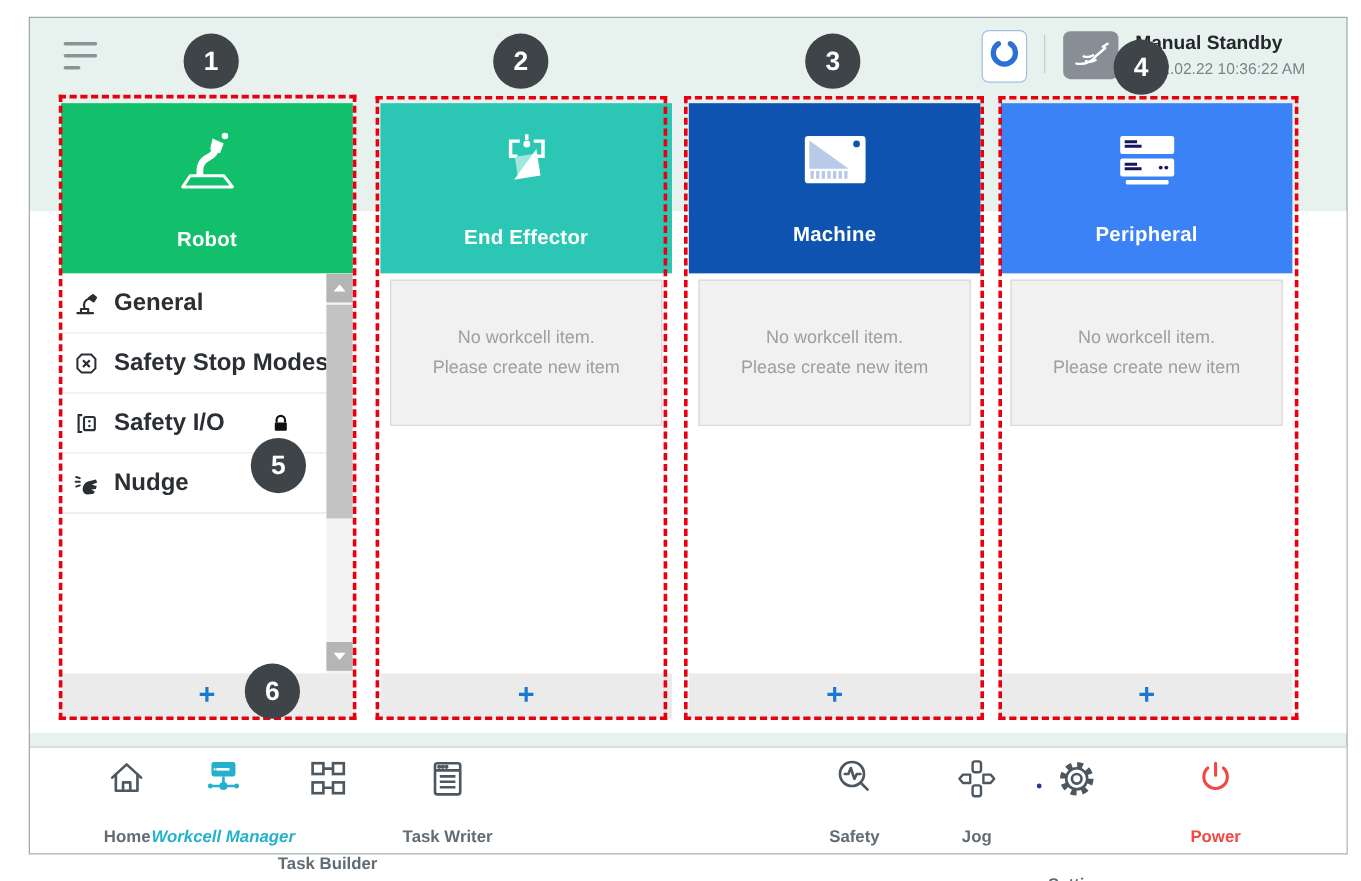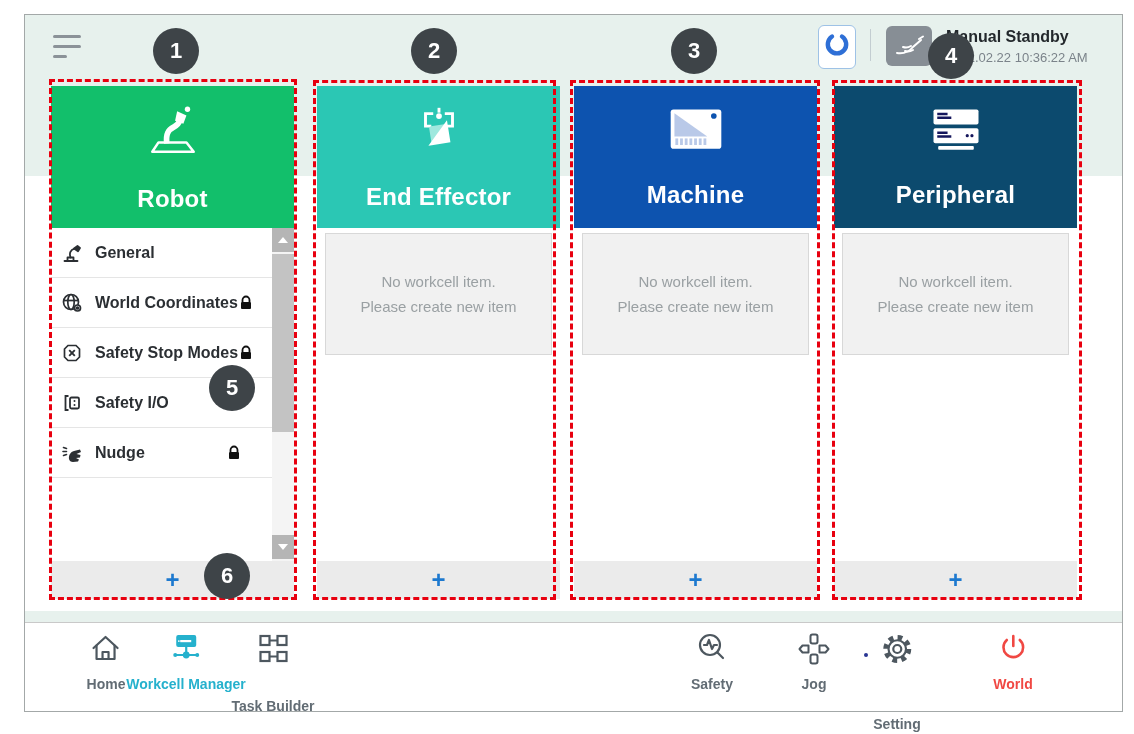--- a/index.html
+++ b/index.html
@@ -18,49 +18,49 @@
   .tb-sep{position:absolute;left:845px;top:14px;width:1px;height:32px;background:#c3cdd1;}
   .btn-hand{left:861px;top:11px;width:46px;height:40px;background:#878e95;border:none;}
   .status-block{position:absolute;left:921px;top:13px;width:172px;}
   .status-title{font-size:16px;font-weight:bold;color:#23282c;}
   .status-time{font-size:13px;color:#7b838a;margin-top:4px;white-space:nowrap;}
 
   
   .col{position:absolute;top:71px;width:243px;height:513px;}
   .col-robot{left:26px;}  .col-ee{left:292px;}  .col-machine{left:549px;}  .col-periph{left:809px;}
   .col-header{height:142px;display:flex;flex-direction:column;align-items:center;justify-content:center;}
-  .col-title{color:#fff;font-size:24px;font-weight:bold;margin-top:22px;letter-spacing:.2px;}
+  .col-title{color:#fff;font-size:17px;font-weight:bold;margin-top:22px;letter-spacing:.2px;}
   .col-body{position:relative;background:#fff;height:333px;overflow:hidden;}
   .col-footer{height:38px;background:#ebebeb;display:flex;align-items:center;justify-content:center;cursor:pointer;}
   .plus{color:#1d79cf;font-size:24px;font-weight:bold;line-height:1;}
 
   
   .row{height:50px;box-sizing:border-box;display:flex;align-items:center;
     padding:0 30px 0 10px;border-bottom:1px solid #e5e5e5;background:#fff;margin-right:22px;cursor:pointer;}
   .row .ric{width:26px;height:22px;flex:0 0 26px;display:flex;align-items:center;}
-  .row .rlabel{font-size:16px;font-weight:bold;color:#2b2f33;margin-left:8px;white-space:nowrap;}
+  .row .rlabel{font-size:20px;font-weight:bold;color:#2b2f33;margin-left:8px;white-space:nowrap;}
   .row .lock{margin-left:auto;display:flex;}
   
   .sbar{position:absolute;right:0;top:0;width:22px;height:333px;background:#f4f4f4;}
   .sbtn{position:absolute;left:0;width:22px;height:24px;background:#b5b5b5;display:flex;align-items:center;justify-content:center;cursor:pointer;}
   .sbtn.up{top:0;} .sbtn.down{bottom:2px;}
   .tri-up{width:0;height:0;border-left:5px solid transparent;border-right:5px solid transparent;border-bottom:6px solid #fff;}
   .tri-down{width:0;height:0;border-left:5px solid transparent;border-right:5px solid transparent;border-top:6px solid #fff;}
   .sthumb{position:absolute;left:0;top:26px;width:22px;height:178px;background:#c3c3c3;cursor:grab;}
 
   
   .empty-box{margin:5px 8px;height:120px;background:#f1f1f1;border:1px solid #d8d8d8;
     display:flex;flex-direction:column;align-items:center;justify-content:center;}
   .empty-box div{color:#9aa0a3;font-size:15px;line-height:1.7;}
 
   
   .nav{position:absolute;left:0;bottom:0;width:100%;height:88px;background:#fff;border-top:1px solid #c9c9c9;}
   .nav-item{position:absolute;top:8px;display:flex;flex-direction:column;align-items:center;cursor:pointer;}
-  .nav-label{font-size:14px;font-weight:bold;color:#626c74;margin-top:5px;white-space:nowrap;}
-  .nav-item.active .nav-label{color:#25b1cd;}
+  .nav-label{font-size:14px;font-weight:bold;color:#626c74;margin-top:17px;white-space:nowrap;}
+  .nav-item.active .nav-label{color:#25b1cd;font-style:italic;}
   .nav-item.power .nav-label{color:#f04843;}
   .nav-dot{position:absolute;left:839px;top:30px;width:4px;height:4px;border-radius:50%;background:#283593;}
 
   
   .overlay{position:absolute;border:3px dashed #e8000f;pointer-events:none;box-sizing:border-box;}
   .ov1{left:24px;top:64px;width:248px;height:521px;}
   .ov2{left:288px;top:65px;width:243px;height:520px;}
   .ov3{left:545px;top:65px;width:250px;height:520px;}
   .ov4{left:807px;top:65px;width:250px;height:520px;}
   .acircle{position:absolute;width:46px;height:46px;border-radius:50%;background:#3e4448;
@@ -123,38 +123,20 @@
           <svg width="22" height="22" viewBox="0 0 22 22" fill="none" stroke="#2b2f33" stroke-width="1.8" stroke-linecap="round" stroke-linejoin="round">
             <path d="M3.5 19 h13"></path>
               <path d="M6.5 19 v-3.5 h6 v3.5"></path>
             <path d="M9.5 15.5 c-1.5 -4.5 0 -7.5 4 -8.8"></path>
             <path d="M13 6.5 l3.5 -2.5 2.5 2 -2 3.2 z" fill="#2b2f33"></path>
           </svg>
         </span>
         <span class="rlabel">General</span>
       </div>
 
-      <div class="row">
-        <span class="ric">
-          <svg width="22" height="22" viewBox="0 0 22 22" fill="none" stroke="#2b2f33" stroke-width="1.7">
-            <circle cx="10" cy="10" r="7.5"></circle>
-              <ellipse cx="10" cy="10" rx="3.2" ry="7.5"></ellipse>
-            <path d="M3 8.5 h14"></path>
-            <circle cx="16.5" cy="16" r="3" fill="#fff"></circle>
-              <circle cx="16.5" cy="16" r="1" fill="#2b2f33"></circle>
-          </svg>
-        </span>
-        <span class="rlabel">World Coordinates</span>
-        <span class="lock">
-          <svg width="16" height="16" viewBox="0 0 16 16">
-              <path d="M4.5 7 V5 a3.5 3.5 0 0 1 7 0 V7" fill="none" stroke="#111" stroke-width="1.8"></path>
-              <rect x="3" y="7" width="10" height="7" rx="1" fill="#111"></rect>
-            </svg>
-        </span>
-      </div>
 
 
 
       <div class="row">
         <span class="ric">
           <svg width="22" height="22" viewBox="0 0 22 22" fill="none" stroke="#2b2f33" stroke-width="1.7">
             <path d="M7 3.5 h8 l3.5 3.5 v8 l-3.5 3.5 h-8 l-3.5 -3.5 v-8 z"></path>
             <path d="M8.2 8.2 l5.6 5.6 M13.8 8.2 l-5.6 5.6" stroke-width="1.9"></path>
           </svg>
         </span>
@@ -268,21 +250,21 @@
         <div>No workcell item.</div>
         <div>Please create new item</div>
       </div>
     </div>
     <div class="col-footer">
       <span class="plus">+</span>
     </div>
   </div>
 
   <div class="col col-periph">
-    <div class="col-header" style="background: #0c4a6e;">
+    <div class="col-header" style="background: #3b82f6;">
       <span>
         <svg width="60" height="50" viewBox="0 0 64 52">
           <rect x="8" y="4" width="48" height="16" rx="2" fill="#fff"></rect>
           <path d="M12 9 h11 M12 13 h15" stroke="#15165c" stroke-width="2.6"></path>
           <rect x="8" y="24" width="48" height="16" rx="2" fill="#fff"></rect>
           <path d="M12 29 h11 M12 33 h15" stroke="#15165c" stroke-width="2.6"></path>
           <circle cx="44" cy="32" r="1.7" fill="#15165c"></circle>
             <circle cx="49" cy="32" r="1.7" fill="#15165c"></circle>
           <rect x="13" y="43" width="38" height="4" rx="1" fill="#fff"></rect>
         </svg>
@@ -331,20 +313,33 @@
           <rect x="5" y="5" width="9" height="9"></rect>
             <rect x="22" y="5" width="9" height="9"></rect>
             <path d="M14 9.5 h8"></path>
           <rect x="5" y="21" width="9" height="9"></rect>
             <rect x="22" y="21" width="9" height="9"></rect>
             <path d="M14 25.5 h8"></path>
         </svg>
       </span>
       <div class="nav-label">Task Builder</div>
     </div>
+    <div class="nav-item" style="left:348px;transform:translateX(-50%);">
+      <span>
+        <svg width="36" height="36" viewBox="0 0 36 36" fill="none" stroke="#4d575f" stroke-width="2.2">
+          <rect x="8" y="5" width="21" height="26" rx="2"></rect>
+            <path d="M8 11 h21"></path>
+          <circle cx="11.5" cy="8" r="0.7" fill="#4d575f"></circle>
+            <circle cx="14.5" cy="8" r="0.7" fill="#4d575f"></circle>
+            <circle cx="17.5" cy="8" r="0.7" fill="#4d575f"></circle>
+          <path d="M12 16 h13 M12 20.5 h13 M12 25 h13"></path>
+        </svg>
+      </span>
+      <div class="nav-label">Task Writer</div>
+    </div>
 
     <div class="nav-item" style="left:687px;transform:translateX(-50%);">
       <span>
         <svg width="36" height="36" viewBox="0 0 36 36" fill="none" stroke="#4d575f" stroke-width="2.2" stroke-linecap="round" stroke-linejoin="round">
           <circle cx="16" cy="14" r="10"></circle>
           <path d="M10 14 h3 l2 -5 3 9 2 -4 h3"></path>
           <path d="M23.5 21.5 L29 27"></path>
         </svg>
       </span>
       <div class="nav-label">Safety</div>
@@ -370,21 +365,21 @@
       </span>
       <div class="nav-label">Setting</div>
     </div>
     <div class="nav-item power" style="left:988px;transform:translateX(-50%);">
       <span>
         <svg width="36" height="36" viewBox="0 0 36 36" fill="none" stroke="#f04843" stroke-width="2.6" stroke-linecap="round">
           <path d="M18 5 v10"></path>
           <path d="M11.5 9 a 9.8 9.8 0 1 0 13 0"></path>
         </svg>
       </span>
-      <div class="nav-label">World</div>
+      <div class="nav-label">Power</div>
     </div>
     <div class="nav-dot"></div>
   </div>
 
   <div class="overlay ov1"></div>
   <div class="overlay ov2"></div>
   <div class="overlay ov3"></div>
   <div class="overlay ov4"></div>
   <div class="acircle ac1">1</div>
   <div class="acircle ac2">2</div>

